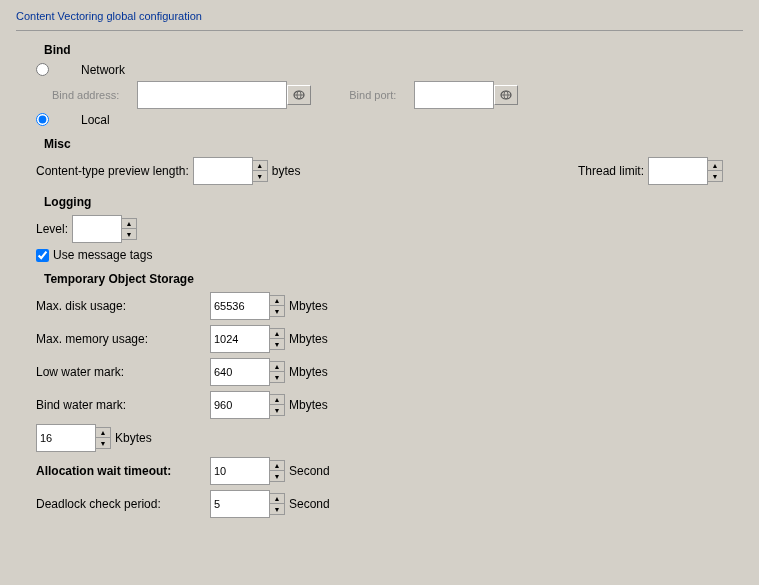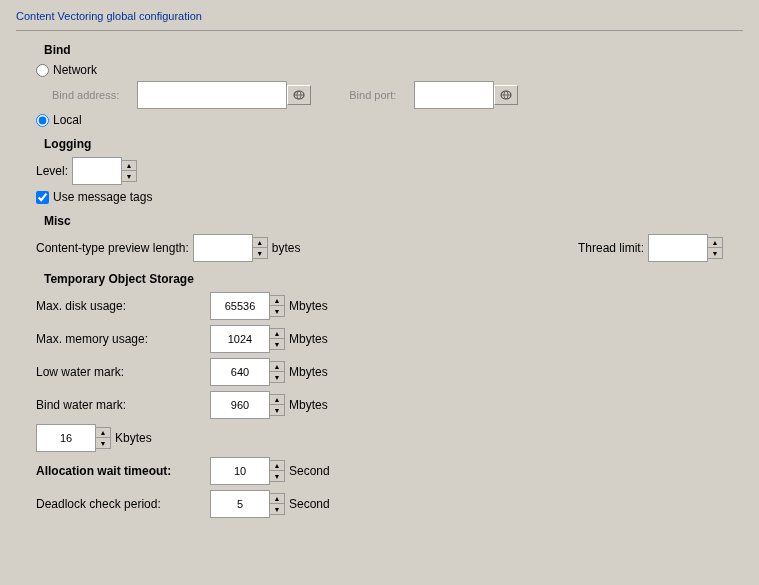--- a/index.html
+++ b/index.html
@@ -44,23 +44,24 @@
       margin-bottom: 5px;
       padding-left: 20px;
     }
     .row label {
       color: #000;
       margin-right: 4px;
       white-space: nowrap;
     }
     .radio-row {
       display: flex;
-      align-items: flex-end;
+      align-items: flex-start;
       margin-bottom: 4px;
       padding-left: 20px;
+      gap: 28px;
     }
     .radio-row input[type="radio"] {
       margin-right: 4px;
     }
     .radio-row label {
       color: #000;
     }
     .network-row {
       display: flex;
       align-items: center;
@@ -95,21 +96,20 @@
     .spinbox {
       display: inline-flex;
       align-items: center;
     }
     .spinbox input {
       border: 1px solid #999;
       background: #fff;
       height: 20px;
       font-size: 11px;
       padding: 13px 3px;
-      text-align: center;
     }
     .spinbox .spin-btns {
       display: flex;
       flex-direction: column;
       border: 1px solid #999;
       border-left: none;
       background: #d4d0c8;
     }
     .spinbox .spin-btns button {
       width: 14px;
@@ -195,40 +195,20 @@
       </div>
     </div>
 
     <div class="radio-row">
       <input type="radio" name="bind-type" checked="" style="">
       <label>Local</label>
     </div>
   </div>
 
   <div class="section">
-    <div class="section-label">Logging</div>
-
-    <div class="row">
-      <label style="margin-right:4px;">Level:</label>
-      <div class="spinbox">
-        <input type="text" class="text-input level-input" style="">
-        <div class="spin-btns">
-          <button>▲</button>
-          <button>▼</button>
-        </div>
-      </div>
-    </div>
-
-    <div class="checkbox-row">
-      <input type="checkbox" checked="" style="">
-      <label>Use message tags</label>
-    </div>
-  </div>
-
-  <div class="section">
     <div class="section-label">Misc</div>
 
     <div class="row" style="justify-content: space-between; padding-right: 20px;">
       <div style="display:flex; align-items:center;">
         <label style="margin-right:4px;">Content-type preview length:</label>
         <div class="spinbox">
           <input type="text" class="text-input preview-input" style="">
           <div class="spin-btns">
             <button>▲</button>
             <button>▼</button>
@@ -243,20 +223,40 @@
           <div class="spin-btns">
             <button>▲</button>
             <button>▼</button>
           </div>
         </div>
       </div>
     </div>
   </div>
 
   <div class="section">
+    <div class="section-label">Logging</div>
+
+    <div class="row">
+      <label style="margin-right:4px;">Level:</label>
+      <div class="spinbox">
+        <input type="text" class="text-input level-input" style="">
+        <div class="spin-btns">
+          <button>▲</button>
+          <button>▼</button>
+        </div>
+      </div>
+    </div>
+
+    <div class="checkbox-row">
+      <input type="checkbox" checked="" style="">
+      <label>Use message tags</label>
+    </div>
+  </div>
+
+  <div class="section">
     <div class="section-label">Temporary Object Storage</div>
 
     <div id="storage-fields">
         <div class="row">
           <label style="min-width: 170px;">Max. disk usage:</label>
           <div class="spinbox">
             <input type="text" class="text-input storage-input" value="65536" style="">
             <div class="spin-btns">
               <button>▲</button>
               <button>▼</button>

